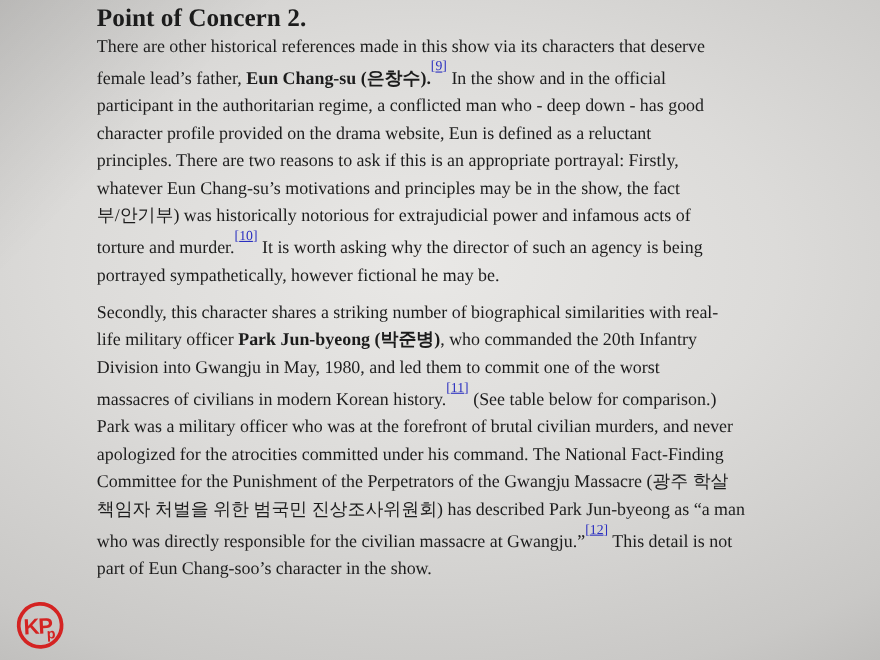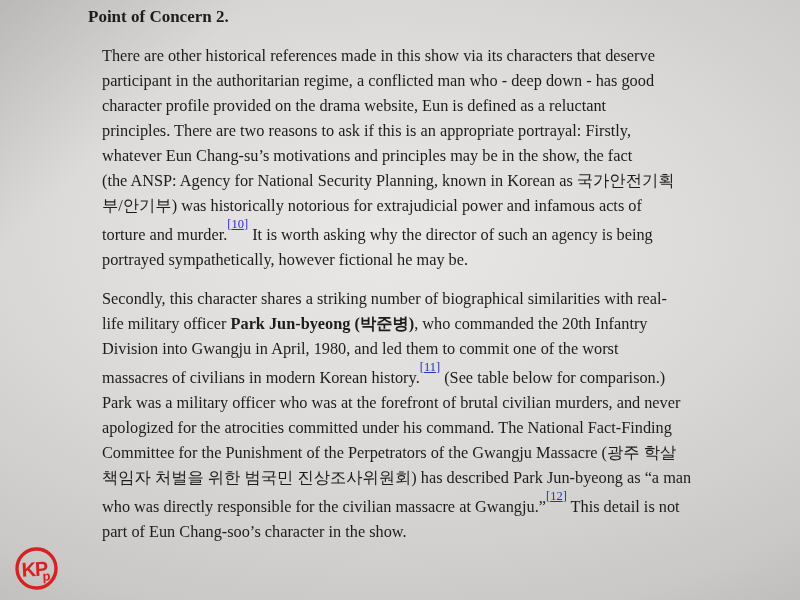--- a/index.html
+++ b/index.html
@@ -19,25 +19,25 @@
   }
   .doc {
     position: absolute;
     left: 88px;
     top: 4px;
     width: 660px;
     color: #1c1c1c;
   }
   .heading {
     font-weight: bold;
-    font-size: 17px;
+    font-size: 23px;
     line-height: 25px;
     white-space: nowrap;
   }
-  .paragraph { margin: 14px; }
+  .paragraph { margin: 0; }
   .paragraph + .paragraph { margin-top: 9px; }
   .line {
     font-size: 16.3px;
     line-height: 25px;
     white-space: nowrap;
   }
   .line.has-ref { padding-top: 4px; }
   .line b { font-weight: bold; }
   sup.footnote {
     font-size: 12.5px;
@@ -61,33 +61,33 @@
   }
 </style>
 </head>
 <body>
 
 <div class="doc">
   <div class="heading">Point of Concern 2.</div>
 
 <div class="paragraph">
       <div class="line"><span>There are other historical references made in this show via its characters that deserve</span></div>
+      <div class="line has-ref"><span>female lead’s father, </span><b>Eun Chang-su (은창수).</b><sup class="footnote"><a href="#">[<span class="refnum">9</span>]</a></sup><span> In the show and in the official</span></div>
       <div class="line"><span>participant in the authoritarian regime, a conflicted man who - deep down - has good</span></div>
       <div class="line"><span>character profile provided on the drama website, Eun is defined as a reluctant</span></div>
       <div class="line"><span>principles. There are two reasons to ask if this is an appropriate portrayal: Firstly,</span></div>
       <div class="line"><span>whatever Eun Chang-su’s motivations and principles may be in the show, the fact</span></div>
-      <div class="line"><span>(the ANSP: Agency for National Security Planning, known in Korean as 국가안전기획</span></div>
       <div class="line"><span>부/안기부) was historically notorious for extrajudicial power and infamous acts of</span></div>
       <div class="line has-ref"><span>torture and murder.</span><sup class="footnote"><a href="#">[<span class="refnum">10</span>]</a></sup><span> It is worth asking why the director of such an agency is being</span></div>
       <div class="line"><span>portrayed sympathetically, however fictional he may be.</span></div>
     </div>
     <div class="paragraph">
       <div class="line"><span>Secondly, this character shares a striking number of biographical similarities with real-</span></div>
       <div class="line"><span>life military officer </span><b>Park Jun-byeong (박준병)</b><span>, who commanded the 20th Infantry</span></div>
-      <div class="line"><span>Division into Gwangju in April, 1980, and led them to commit one of the worst</span></div>
+      <div class="line"><span>Division into Gwangju in May, 1980, and led them to commit one of the worst</span></div>
       <div class="line has-ref"><span>massacres of civilians in modern Korean history.</span><sup class="footnote"><a href="#">[<span class="refnum">11</span>]</a></sup><span> (See table below for comparison.)</span></div>
       <div class="line"><span>Park was a military officer who was at the forefront of brutal civilian murders, and never</span></div>
       <div class="line"><span>apologized for the atrocities committed under his command. The National Fact-Finding</span></div>
       <div class="line"><span>Committee for the Punishment of the Perpetrators of the Gwangju Massacre (광주 학살</span></div>
       <div class="line"><span>책임자 처벌을 위한 범국민 진상조사위원회) has described Park Jun-byeong as “a man</span></div>
       <div class="line has-ref"><span>who was directly responsible for the civilian massacre at Gwangju.”</span><sup class="footnote"><a href="#">[<span class="refnum">12</span>]</a></sup><span> This detail is not</span></div>
       <div class="line"><span>part of Eun Chang-soo’s character in the show.</span></div>
     </div>
   </div>
 

